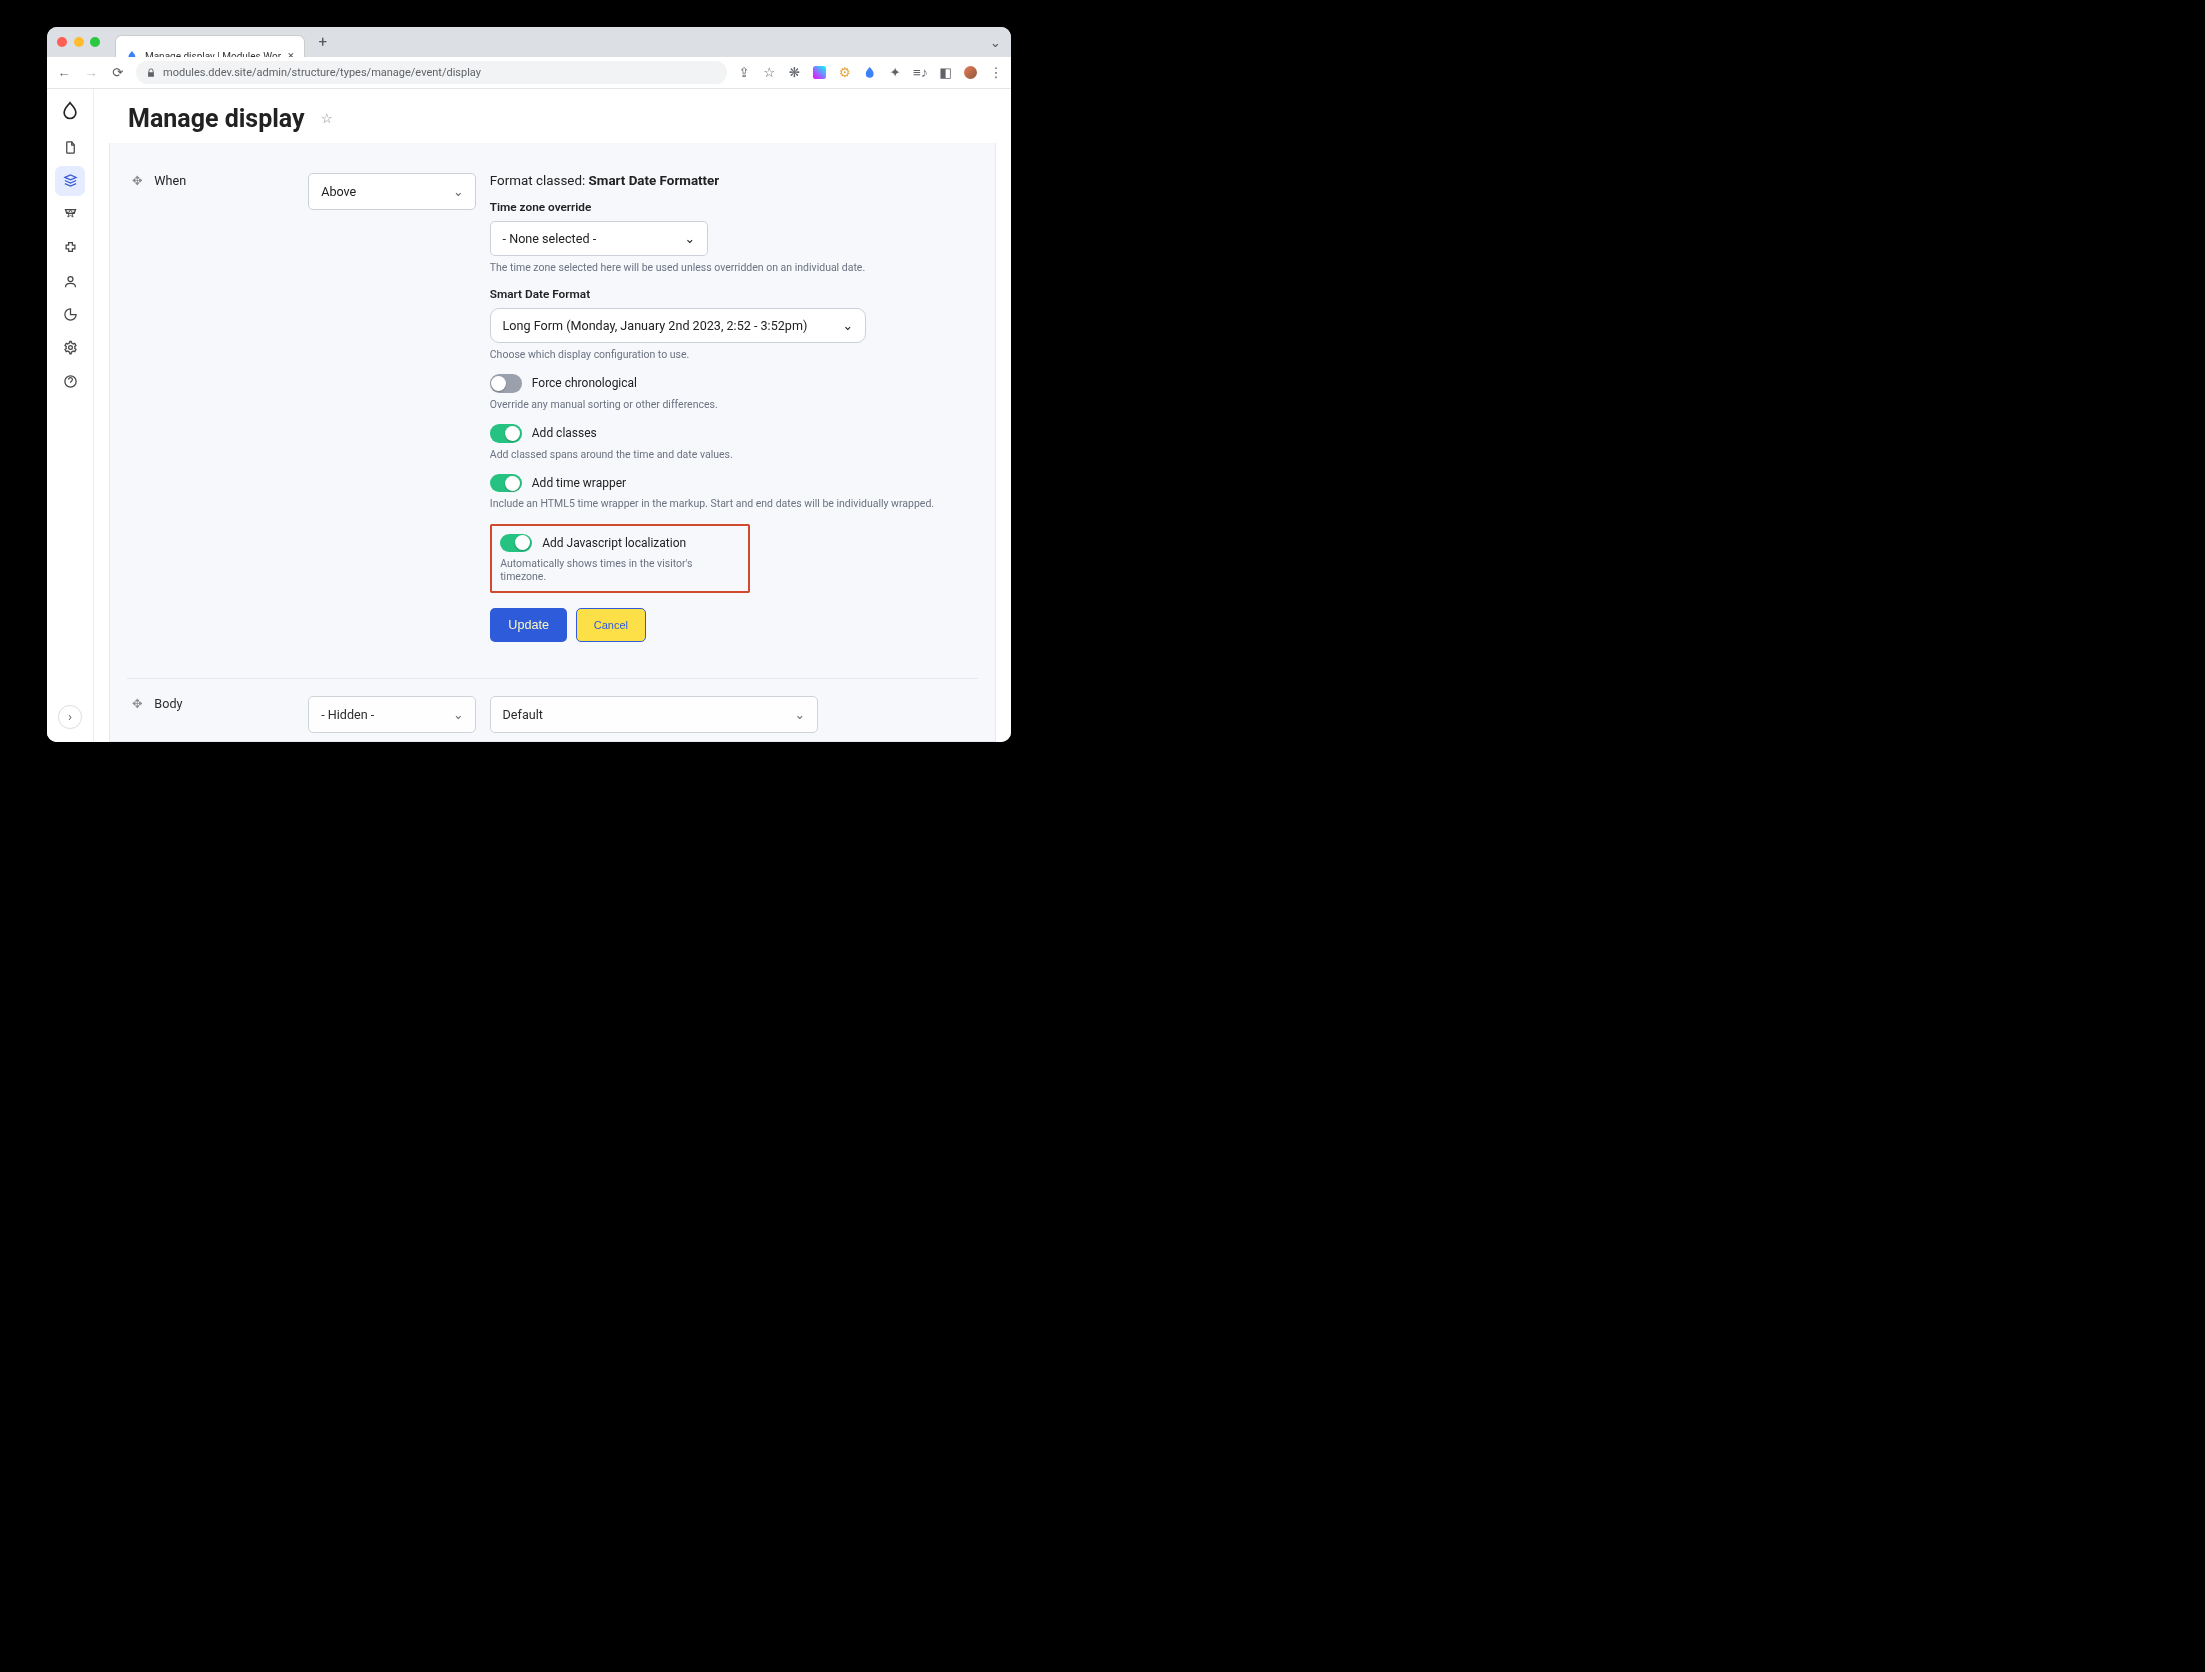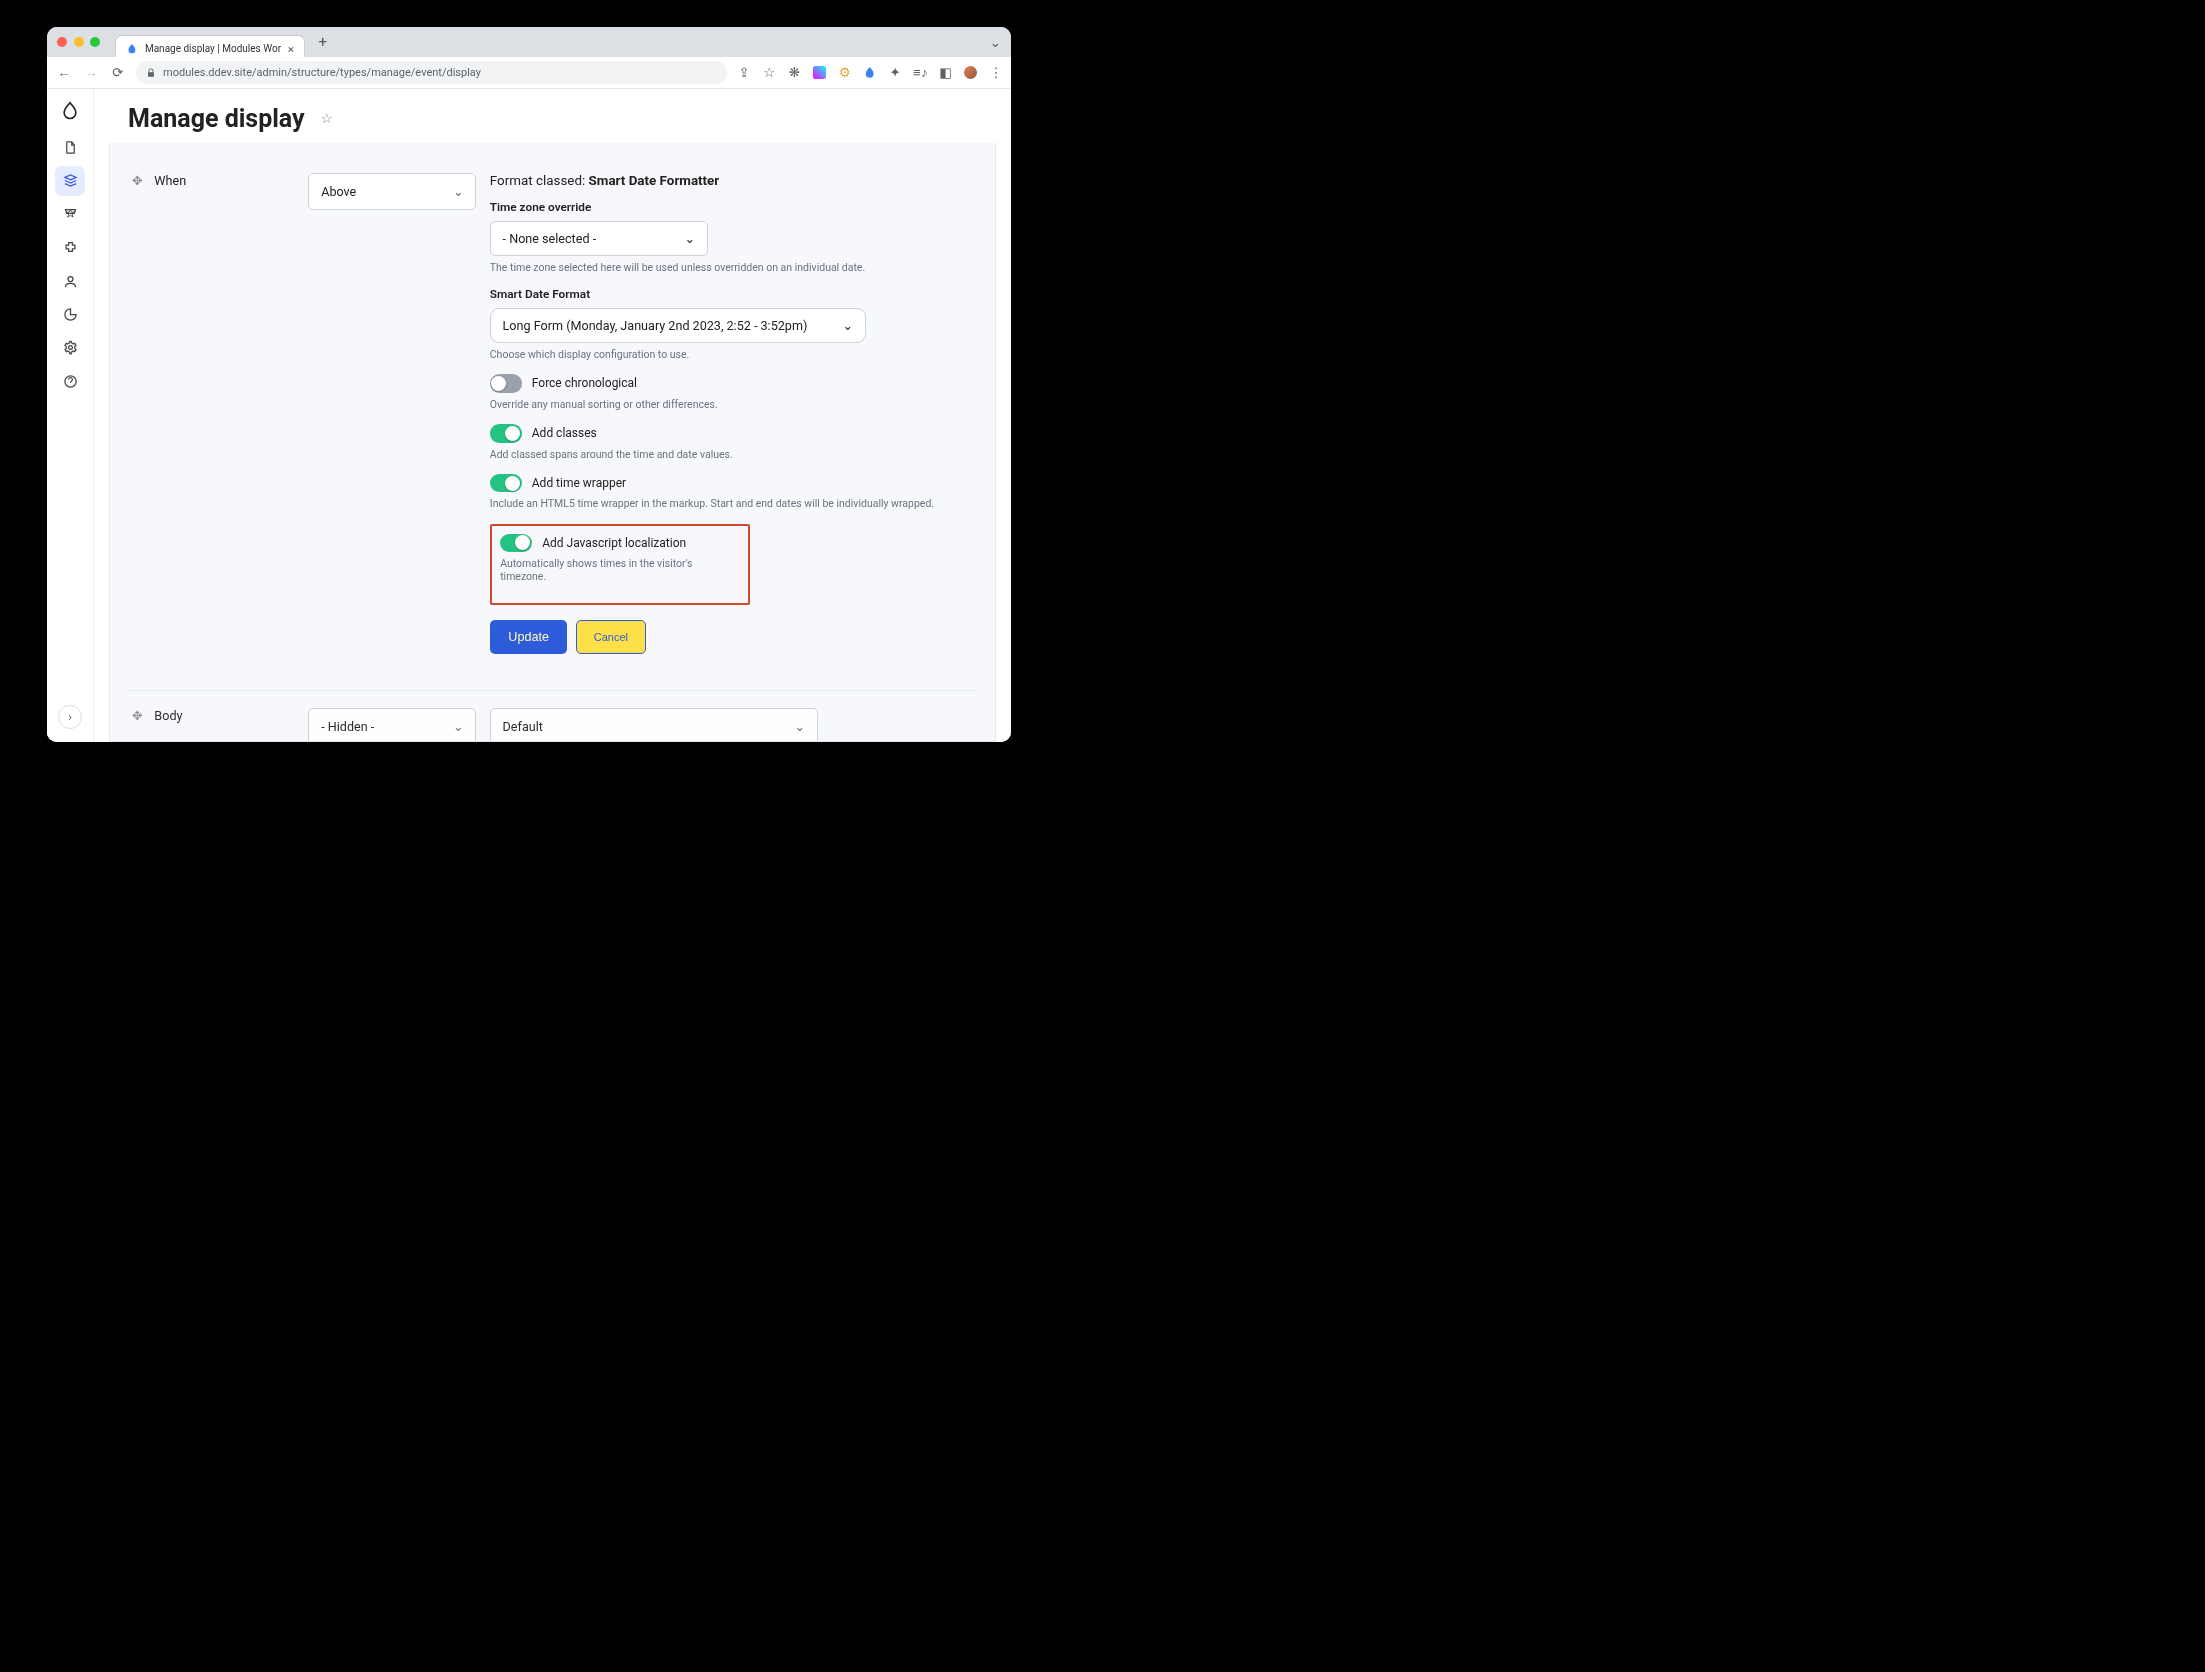--- a/index.html
+++ b/index.html
@@ -29,21 +29,21 @@
     align-items: center;
     padding: 0 10px;
     gap: 8.4px;
   }
   .traffic-lights { display: flex; gap: 6.7px; margin-right: 6.7px; }
   .traffic-lights span { width: 10px; height: 10px; border-radius: 50%; display:block; }
   .tl-red { background:#ff5f57; } .tl-yellow{background:#febc2e;} .tl-green{background:#28c840;}
   .tab {
     background: #fff; border-radius: 6.7px 6.7px 0 0;
     height: 27px; margin-top: 12px;
-    display:flex; align-items:center; gap:6.7px; padding:0 10px;
+    display:flex; align-items:flex-end; gap:6.7px; padding:0 10px;
     font-size:10px; color:#333; min-width: 176px;
     border-top:0.8px solid #ccc; border-left:0.8px solid #ccc; border-right:0.8px solid #ccc;
   }
   .tab .favicon { width:11.8px; height:11.8px; color:#3b82f6; }
   .tab .close { color:#555; font-size:11.8px; margin-left:auto; }
   .new-tab { color:#555; font-size:15px; padding:0 5px; }
   .tab-bar .chev { margin-left:auto; color:#555; }
   
   .url-bar {
     height: 32px; background:#fff; border-bottom:0.8px solid #e5e5e5;
@@ -299,21 +299,21 @@
             </div>
             <div class="help">Include an HTML5 time wrapper in the markup. Start and end dates will be individually wrapped.</div>
 
             <div class="highlight-box">
               <div class="toggle-row">
                 <div class="toggle on">
                     <div class="knob"></div>
                   </div>
                 <span class="toggle-label">Add Javascript localization</span>
               </div>
-              <div class="help" style="margin-bottom:12px">Automatically shows times in the visitor's timezone.</div>
+              <div class="help" style="margin-bottom:0">Automatically shows times in the visitor's timezone.</div>
             </div>
 
             <div class="actions">
               <button class="btn-primary">Update</button>
               <button class="btn-secondary">Cancel</button>
             </div>
           </div>
         </div>
 
         <div class="field-row body-row">

